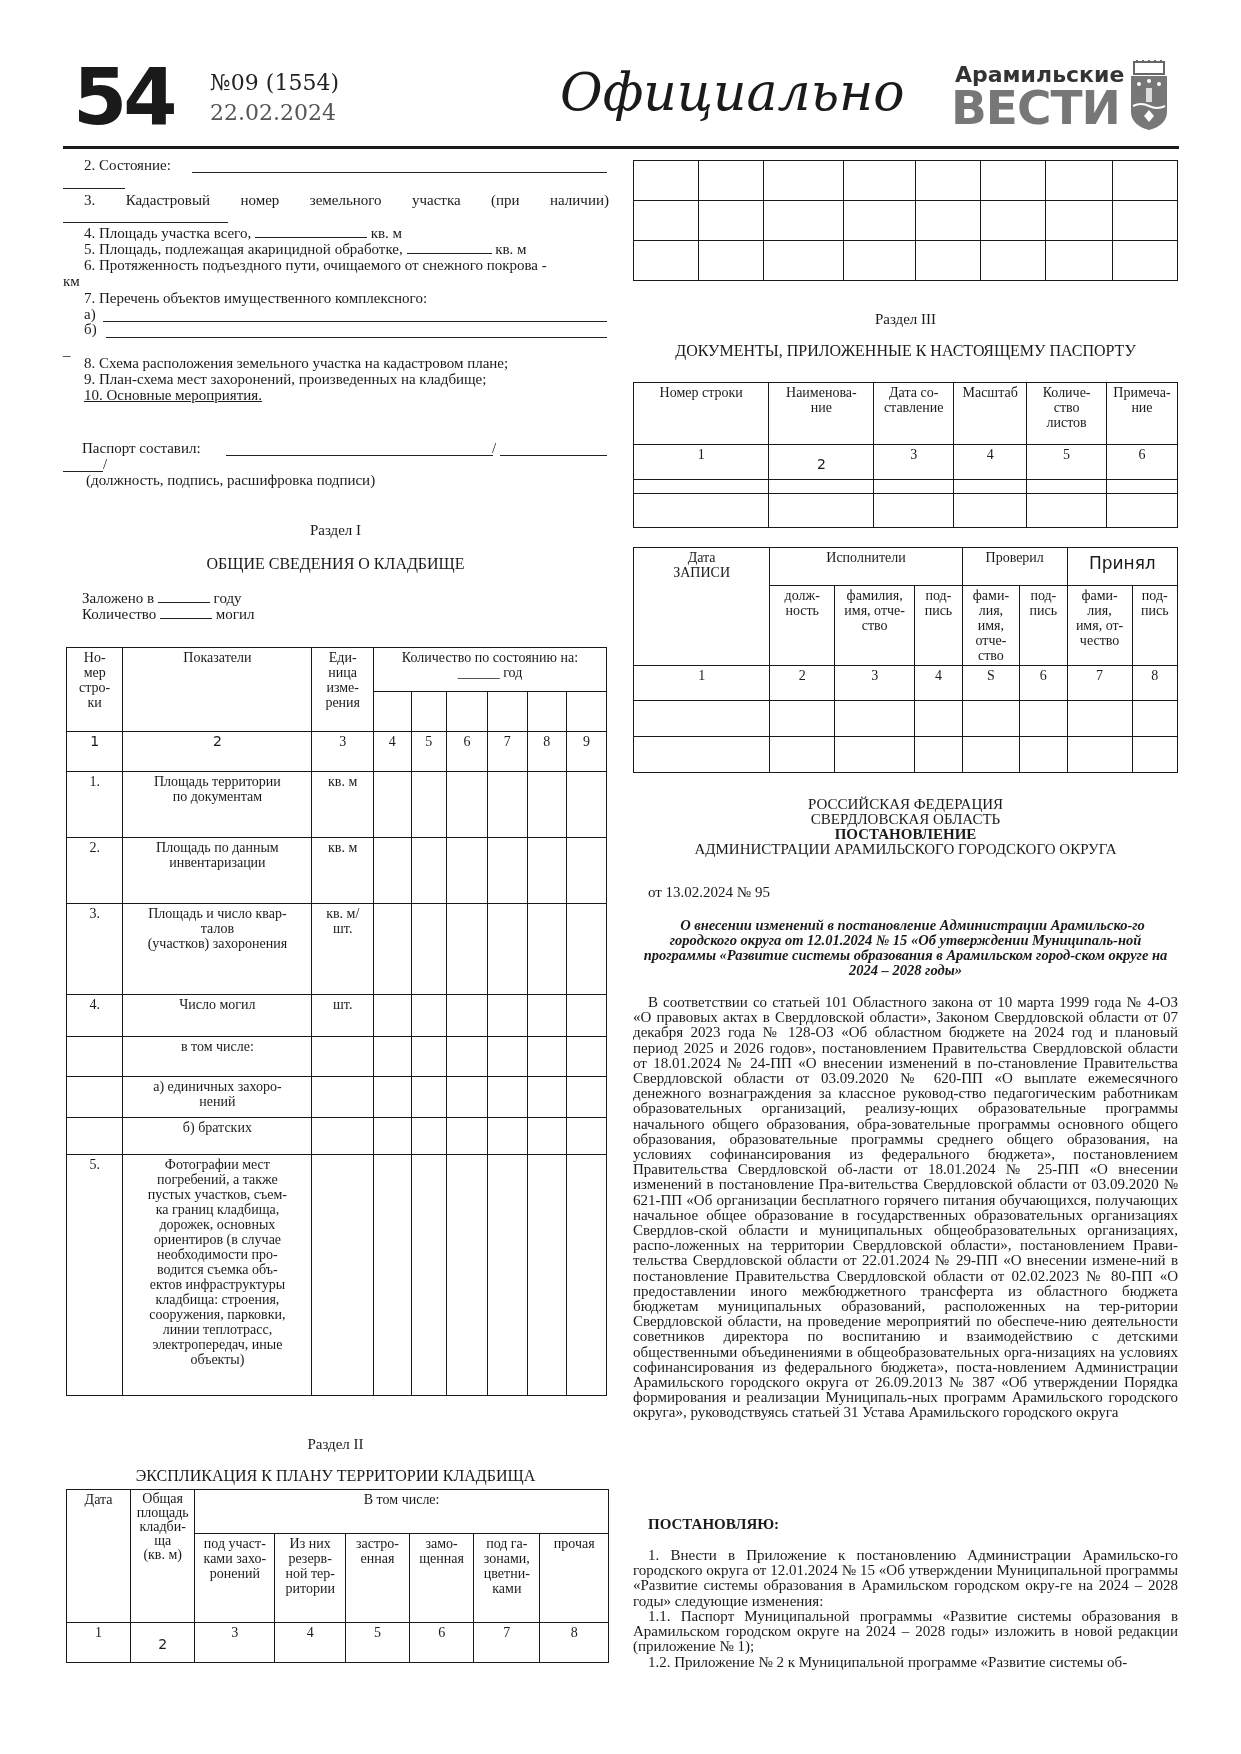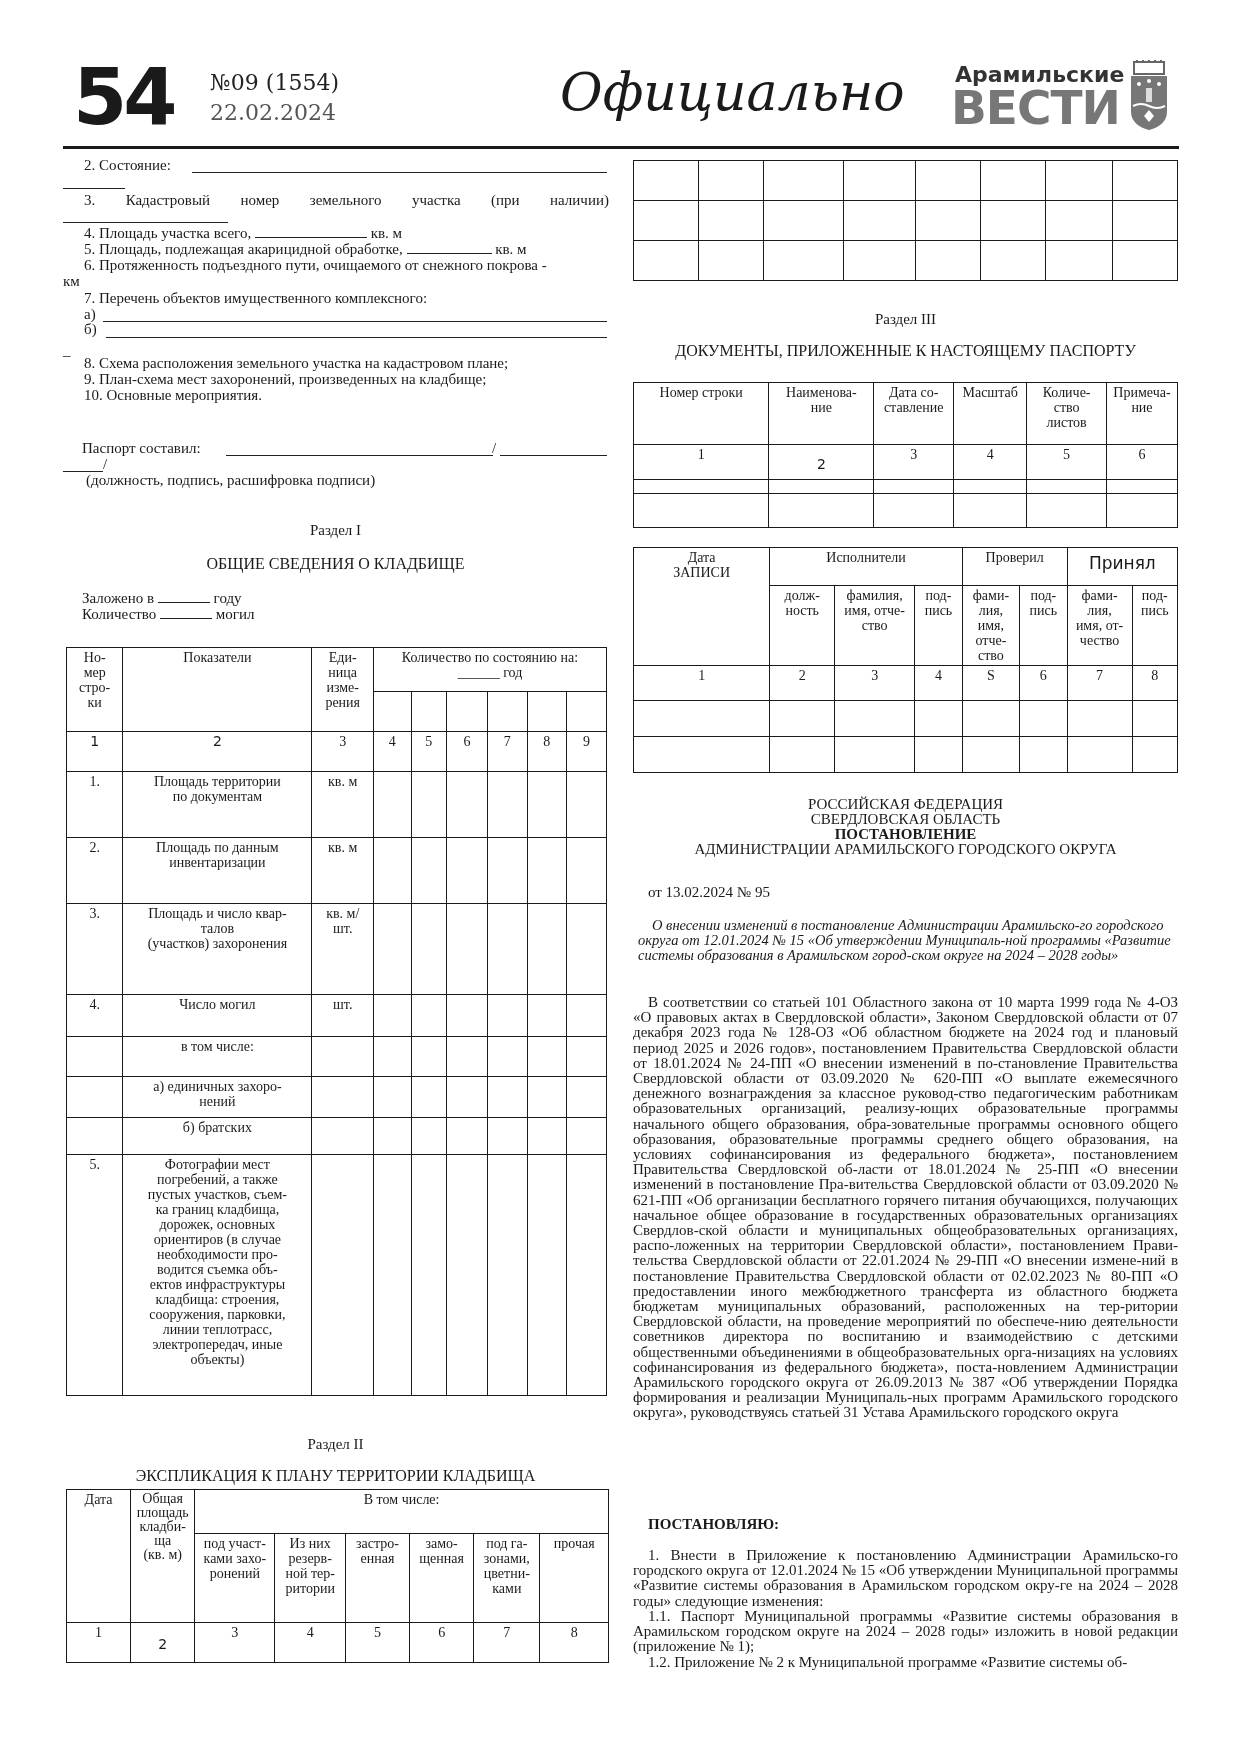--- a/index.html
+++ b/index.html
@@ -75,21 +75,21 @@
 <div class="abs txt" style="left:84px;top:257px;">6. Протяженность подъездного пути, очищаемого от снежного покрова -</div>
 <div class="abs txt" style="left:63px;top:273px;">км</div>
 <div class="abs txt" style="left:84px;top:290px;">7. Перечень объектов имущественного комплексного:</div>
 <div class="abs txt" style="left:84px;top:306px;">а)</div>
 <div class="abs blank" style="left:103px;top:309px;width:504px;"></div>
 <div class="abs txt" style="left:84px;top:321px;">б)</div>
 <div class="abs blank" style="left:106px;top:325px;width:501px;"></div>
 <div class="abs txt" style="left:63px;top:342px;">_</div>
 <div class="abs txt" style="left:84px;top:355px;">8. Схема расположения земельного участка на кадастровом плане;</div>
 <div class="abs txt" style="left:84px;top:371px;">9. План-схема мест захоронений, произведенных на кладбище;</div>
-<div class="abs txt" style="left:84px;top:387px;">10. Основные мероприятия.</div>
+<div class="abs txt" style="left:84px;top:387px;text-decoration:underline;">10. Основные мероприятия.</div>
 
 <div class="abs txt" style="left:82px;top:440px;">Паспорт  составил:</div>
 <div class="abs blank" style="left:226px;top:443px;width:267px;"></div>
 <div class="abs txt" style="left:492px;top:440px;">/</div>
 <div class="abs blank" style="left:500px;top:443px;width:107px;"></div>
 <div class="abs blank" style="left:63px;top:459px;width:40px;"></div>
 <div class="abs txt" style="left:103px;top:456px;">/</div>
 <div class="abs txt" style="left:86px;top:472px;">(должность, подпись, расшифровка подписи)</div>
 
 <div class="abs txt center" style="left:63px;top:522px;width:545px;">Раздел I</div>
@@ -487,20 +487,20 @@
 </tbody>
   </table>
 
 <div class="abs center" style="left:633px;top:797px;width:545px;font-size:15px;line-height:15px;">
   <div>РОССИЙСКАЯ ФЕДЕРАЦИЯ</div>
   <div>СВЕРДЛОВСКАЯ ОБЛАСТЬ</div>
   <div style="font-weight:bold;">ПОСТАНОВЛЕНИЕ</div>
   <div>АДМИНИСТРАЦИИ АРАМИЛЬСКОГО ГОРОДСКОГО ОКРУГА</div>
 </div>
 <div class="abs txt" style="left:648px;top:884px;">от 13.02.2024 № 95</div>
-<div class="abs" style="left:638px;top:918px;width:535px;font-size:14.5px;line-height:15px;font-weight:normal;font-style:italic;text-indent:14px;">О внесении изменений в постановление Администрации Арамильско-го городского округа от 12.01.2024 № 15 «Об утверждении Муниципаль-ной программы «Развитие системы образования в Арамильском город-ском округе на 2024 – 2028 годы»</div>
+<div class="abs" style="left:638px;top:918px;width:535px;font-size:14.5px;line-height:15px;font-weight:bold;font-style:italic;text-align:center;text-indent:14px;">О внесении изменений в постановление Администрации Арамильско-го городского округа от 12.01.2024 № 15 «Об утверждении Муниципаль-ной программы «Развитие системы образования в Арамильском город-ском округе на 2024 – 2028 годы»</div>
 
 <div class="abs justify" style="left:633px;top:995px;width:545px;font-size:15px;line-height:15.2px;text-indent:15px;">В соответствии со статьей 101 Областного закона от 10 марта 1999 года № 4-ОЗ «О правовых актах в Свердловской области», Законом Свердловской области от 07 декабря 2023 года № 128-ОЗ «Об областном бюджете на 2024 год и плановый период 2025 и 2026 годов», постановлением Правительства Свердловской области от 18.01.2024 № 24-ПП «О внесении изменений в по-становление Правительства Свердловской области от 03.09.2020 № 620-ПП «О выплате ежемесячного денежного вознаграждения за классное руковод-ство педагогическим работникам образовательных организаций, реализу-ющих образовательные программы начального общего образования, обра-зовательные программы основного общего образования, образовательные программы среднего общего образования, на условиях софинансирования из федерального бюджета», постановлением Правительства Свердловской об-ласти от 18.01.2024 № 25-ПП «О внесении изменений в постановление Пра-вительства Свердловской области от 03.09.2020 № 621-ПП «Об организации бесплатного горячего питания обучающихся, получающих начальное общее образование в государственных образовательных организациях Свердлов-ской области и муниципальных общеобразовательных организациях, распо-ложенных на территории Свердловской области», постановлением Прави-тельства Свердловской области от 22.01.2024 № 29-ПП «О внесении измене-ний в постановление Правительства Свердловской области от 02.02.2023 № 80-ПП «О предоставлении иного межбюджетного трансферта из областного бюджета бюджетам муниципальных образований, расположенных на тер-ритории Свердловской области, на проведение мероприятий по обеспече-нию деятельности советников директора по воспитанию и взаимодействию с детскими общественными объединениями в общеобразовательных орга-низациях на условиях софинансирования из федерального бюджета», поста-новлением Администрации Арамильского городского округа от 26.09.2013 № 387 «Об утверждении Порядка формирования и реализации Муниципаль-ных программ Арамильского городского округа», руководствуясь статьей 31 Устава Арамильского городского округа</div>
 
 <div class="abs txt" style="left:648px;top:1516px;font-weight:bold;">ПОСТАНОВЛЯЮ:</div>
 <div class="abs justify" style="left:633px;top:1548px;width:545px;font-size:15px;line-height:15.2px;text-indent:15px;">1. Внести в Приложение к постановлению Администрации Арамильско-го городского округа от 12.01.2024 № 15 «Об утверждении Муниципальной программы «Развитие системы образования в Арамильском городском окру-ге на 2024 – 2028 годы» следующие изменения:</div>
 <div class="abs justify" style="left:633px;top:1609px;width:545px;font-size:15px;line-height:15.2px;text-indent:15px;">1.1. Паспорт Муниципальной программы «Развитие системы образования в Арамильском городском округе на 2024 – 2028 годы» изложить в новой редакции (приложение № 1);</div>
 <div class="abs justify" style="left:633px;top:1655px;width:545px;font-size:15px;line-height:15.2px;text-indent:15px;">1.2. Приложение № 2 к Муниципальной программе «Развитие системы об-</div>
 
 </body></html>

